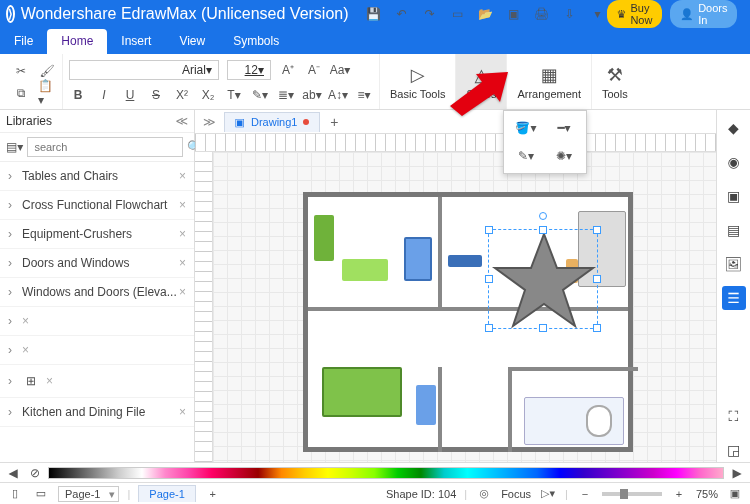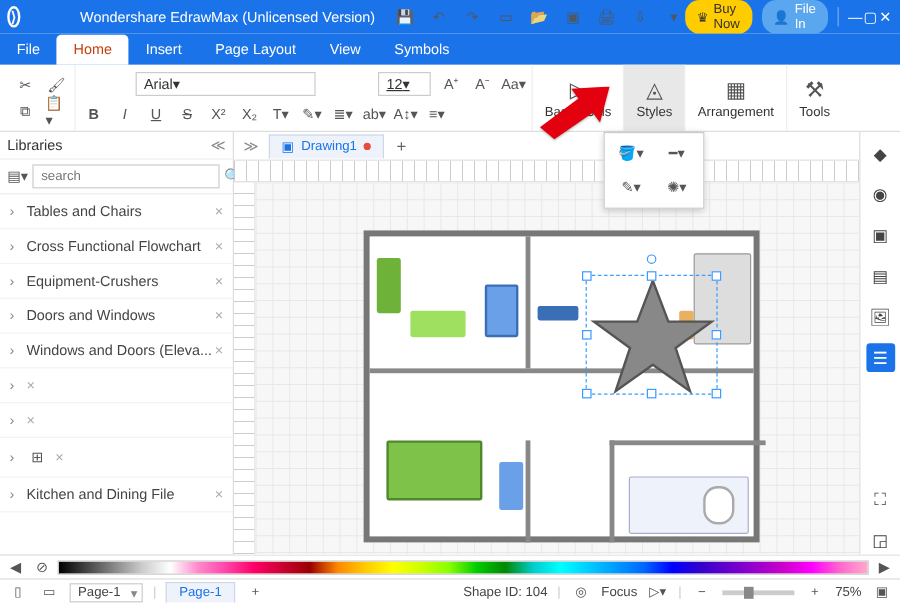--- a/index.html
+++ b/index.html
@@ -1,38 +1,38 @@
 <!DOCTYPE html>
 <html><head>
 <meta charset="utf-8">
 <style>
 * { box-sizing: border-box; margin: 0; padding: 0; font-family: "Segoe UI", Arial, sans-serif; }
 body { width: 750px; height: 504px; overflow: hidden; background: #fff; font-size: 12px; color: #333; position: relative; }
 
 .titlebar { height: 28px; background: #1a73e8; display: flex; align-items: center; color: #fff; padding: 0 6px; }
 .titlebar .logo { width: 18px; height: 18px; border: 2px solid #fff; border-radius: 50%; margin-right: 6px; display: flex; align-items: center; justify-content: center; font-weight: bold; font-size: 12px; }
-.titlebar .title { font-size: 12px; flex: 0 0 auto; margin-left: 44px; }
+.titlebar .title { font-size: 16px; flex: 0 0 auto; }
 .titlebar .qat { display: flex; gap: 10px; margin-left: 16px; }
 .titlebar .qat span { opacity: .9; }
 .titlebar .spacer { flex: 1; }
 .buy { background: #ffcc00; color: #333; border-radius: 12px; padding: 2px 10px; font-size: 11px; display: flex; align-items: center; gap: 4px; }
 .signin { background: #5aa7f0; color: #fff; border-radius: 12px; padding: 2px 10px; font-size: 11px; display: flex; align-items: center; gap: 4px; margin-left: 8px; }
 .divider-v { width: 1px; height: 16px; background: rgba(255,255,255,.4); margin: 0 8px; }
 .winbtn { width: 26px; text-align: center; }
 
 .menubar { height: 26px; background: #1a73e8; display: flex; align-items: flex-end; }
 .menu-item { color: #fff; padding: 5px 14px 6px; font-size: 12px; }
-.menu-item.active { background: #fff; color: #c2410c; border-radius: 4px 4px 0 0; }
+.menu-item.active { background: #fff; color: #4c1d95; border-radius: 4px 4px 0 0; }
 .menubar .spacer { flex: 1; }
 .menubar .right { display: flex; align-items: center; color: #fff; gap: 10px; padding-right: 8px; padding-bottom: 4px; font-size: 11px; }
 
 .ribbon { height: 56px; background: #fff; border-bottom: 1px solid #ddd; display: flex; align-items: center; padding: 0 6px; }
 .rgroup { display: flex; flex-direction: column; gap: 4px; padding: 4px 6px; border-right: 1px solid #eee; height: 100%; justify-content: center; }
 .rrow { display: flex; align-items: center; gap: 8px; }
-.drop { border: 1px solid #ccc; padding: 2px 6px; font-size: 12px; display: flex; align-items: center; justify-content: flex-start; background: #fff; margin-left: 44px; }
+.drop { border: 1px solid #ccc; padding: 2px 6px; font-size: 12px; display: flex; align-items: center; justify-content: flex-end; background: #fff; }
 .fontname { width: 150px; }
 .fontsize { width: 44px; text-decoration: underline; }
 .ic { width: 18px; height: 18px; display: inline-flex; align-items: center; justify-content: center; color: #555; }
 .biggroup { display: flex; flex-direction: column; align-items: center; justify-content: center; padding: 2px 10px; border-right: 1px solid #eee; height: 100%; font-size: 11px; gap: 2px; }
 .biggroup.selected { background: #e8e8e8; }
 .big-ic { font-size: 18px; color: #555; }
 
 .workspace { display: flex; height: calc(504px - 28px - 26px - 56px - 22px - 20px); }
 
 .sidebar { width: 195px; border-right: 1px solid #ddd; display: flex; flex-direction: column; }
@@ -108,33 +108,32 @@
     <span class="ic">⇩</span>
     <span class="ic">▾</span>
   </div>
   <div class="spacer"></div>
   <div class="buy">
       <span>♛</span>
       <span>Buy Now</span>
     </div>
   <div class="signin">
       <span>👤</span>
-      <span>File In</span>
+      <span>Doors In</span>
     </div>
   <div class="divider-v"></div>
   <div class="winbtn">—</div>
   <div class="winbtn">▢</div>
   <div class="winbtn">✕</div>
 </div>
 
 <div class="menubar">
   <div class="menu-item">File</div>
   <div class="menu-item active">Home</div>
   <div class="menu-item">Insert</div>
-  <div class="menu-item">Page Layout</div>
   <div class="menu-item">View</div>
   <div class="menu-item">Symbols</div>
   <div class="spacer"></div>
 </div>
 
 <div class="ribbon">
   <div class="rgroup">
     <div class="rrow">
       <span class="ic">✂</span>
       <span class="ic">🖌</span>

